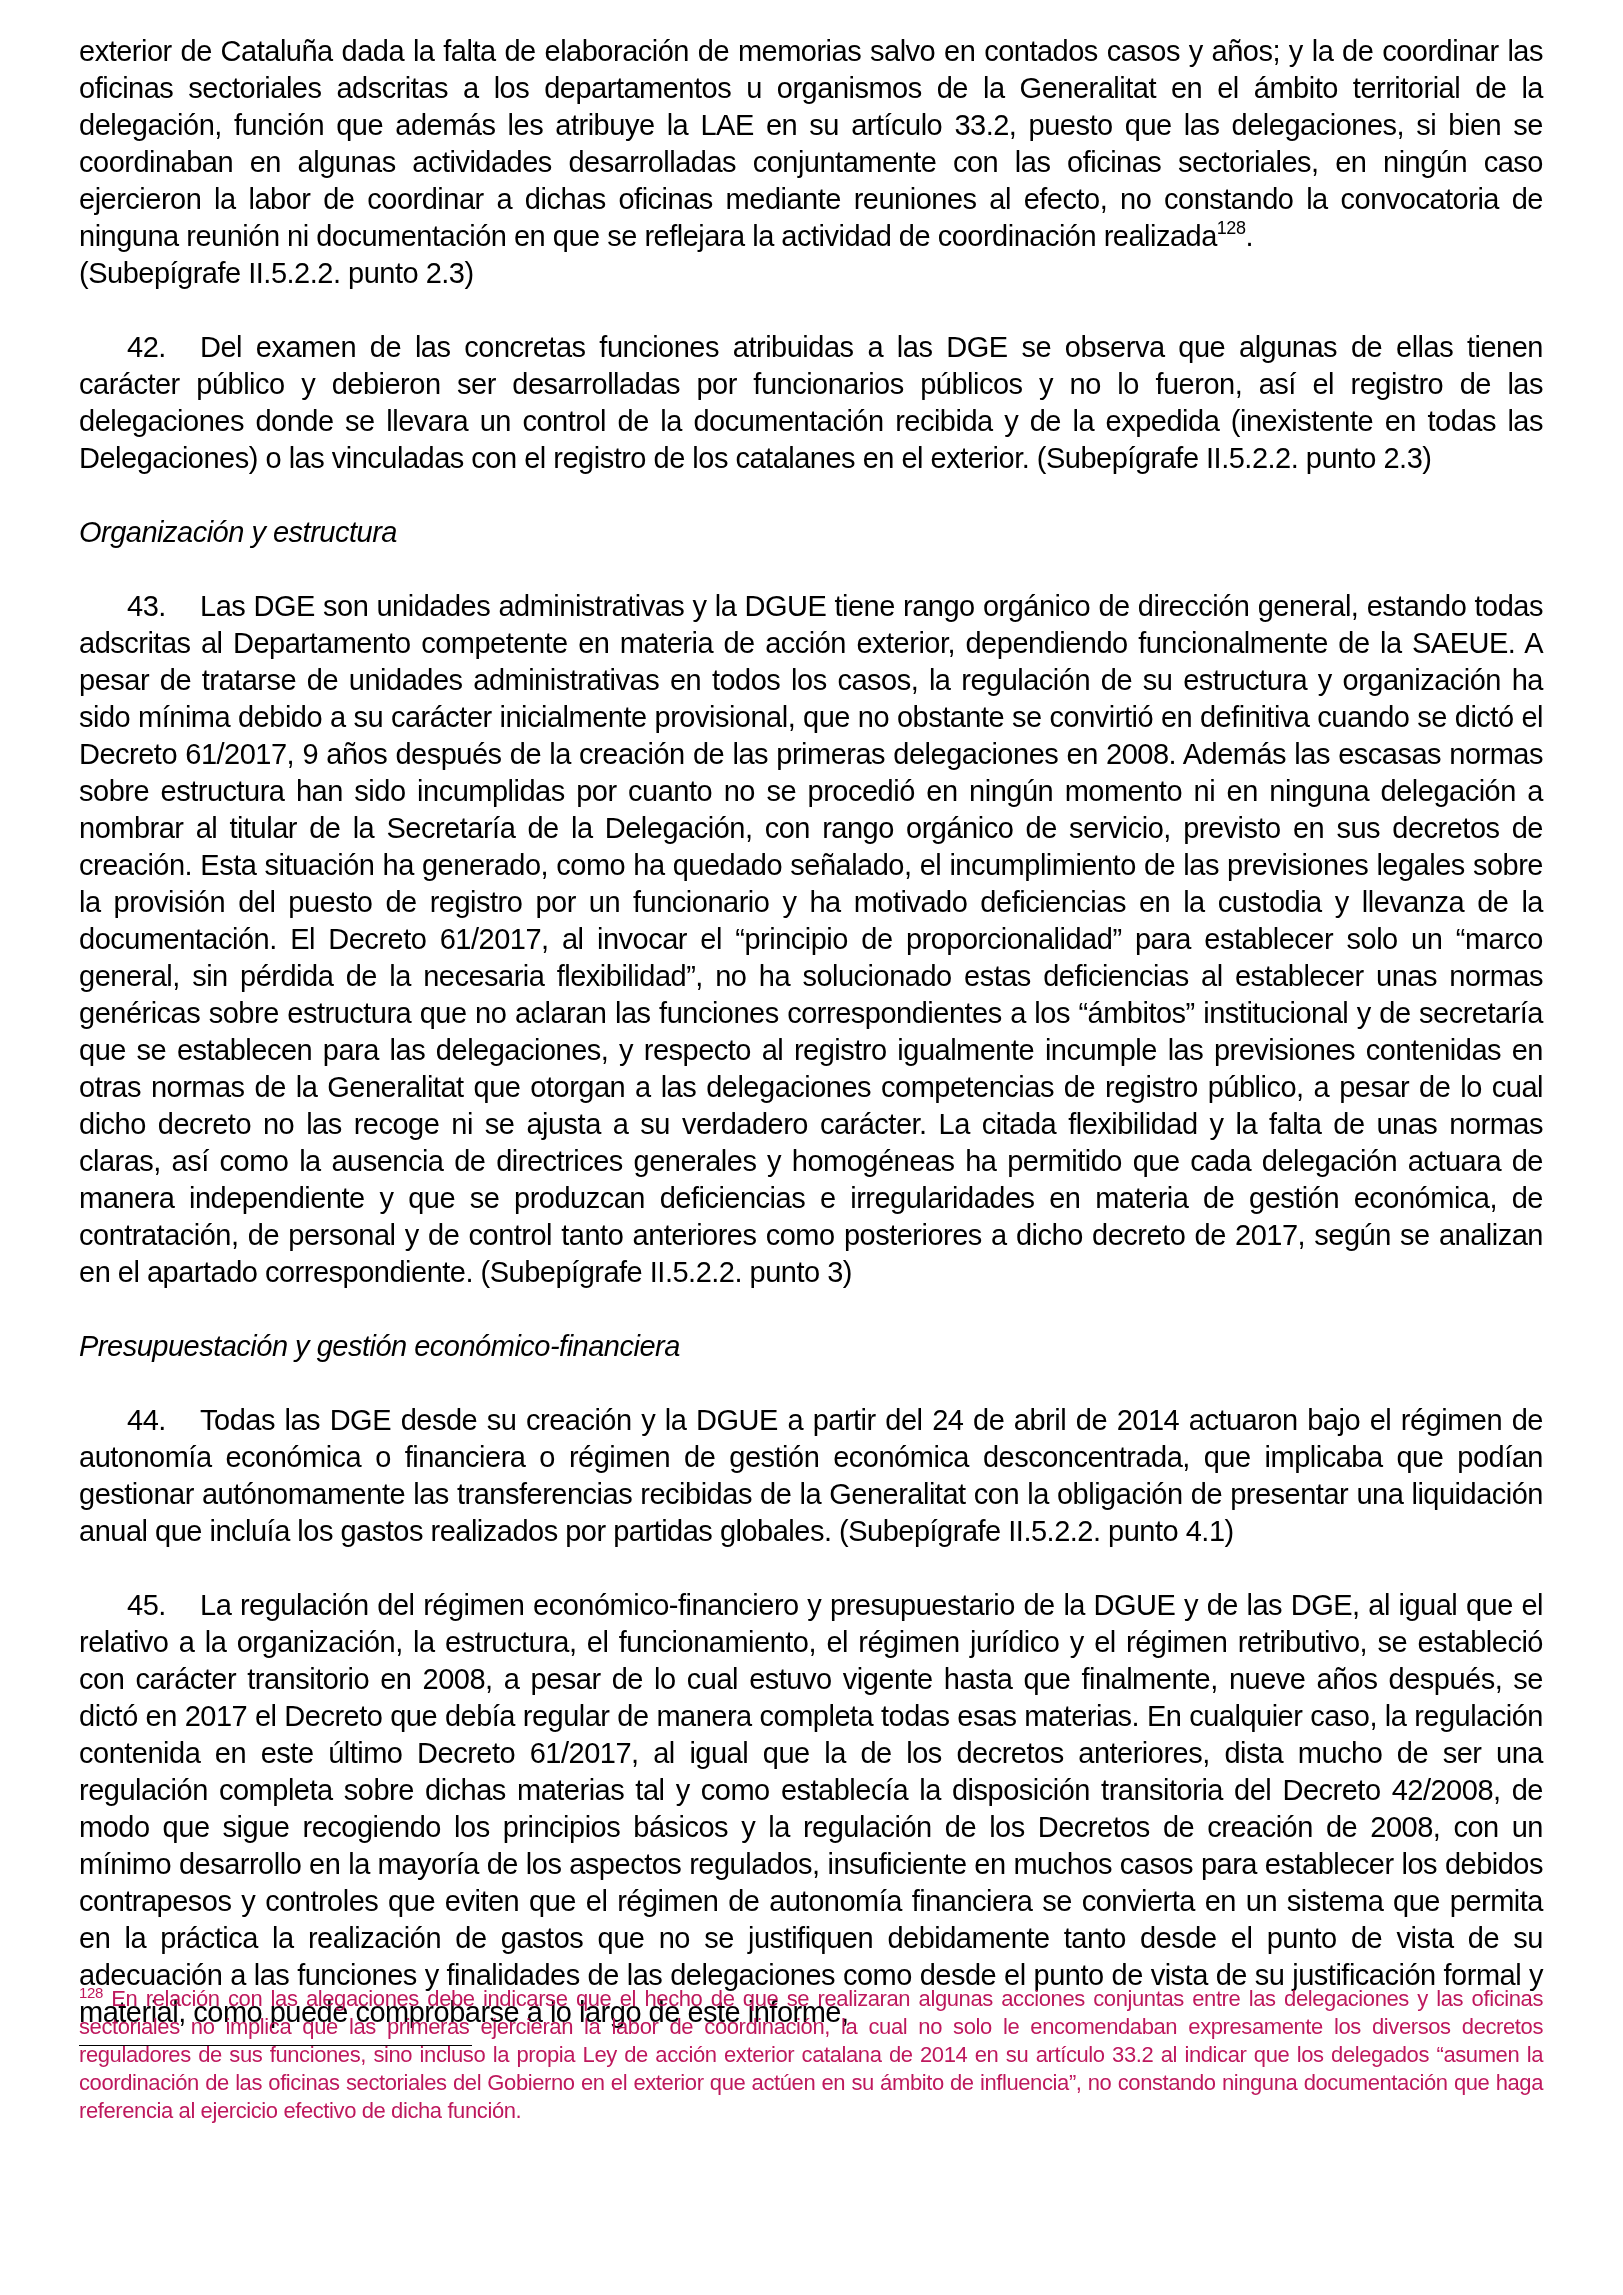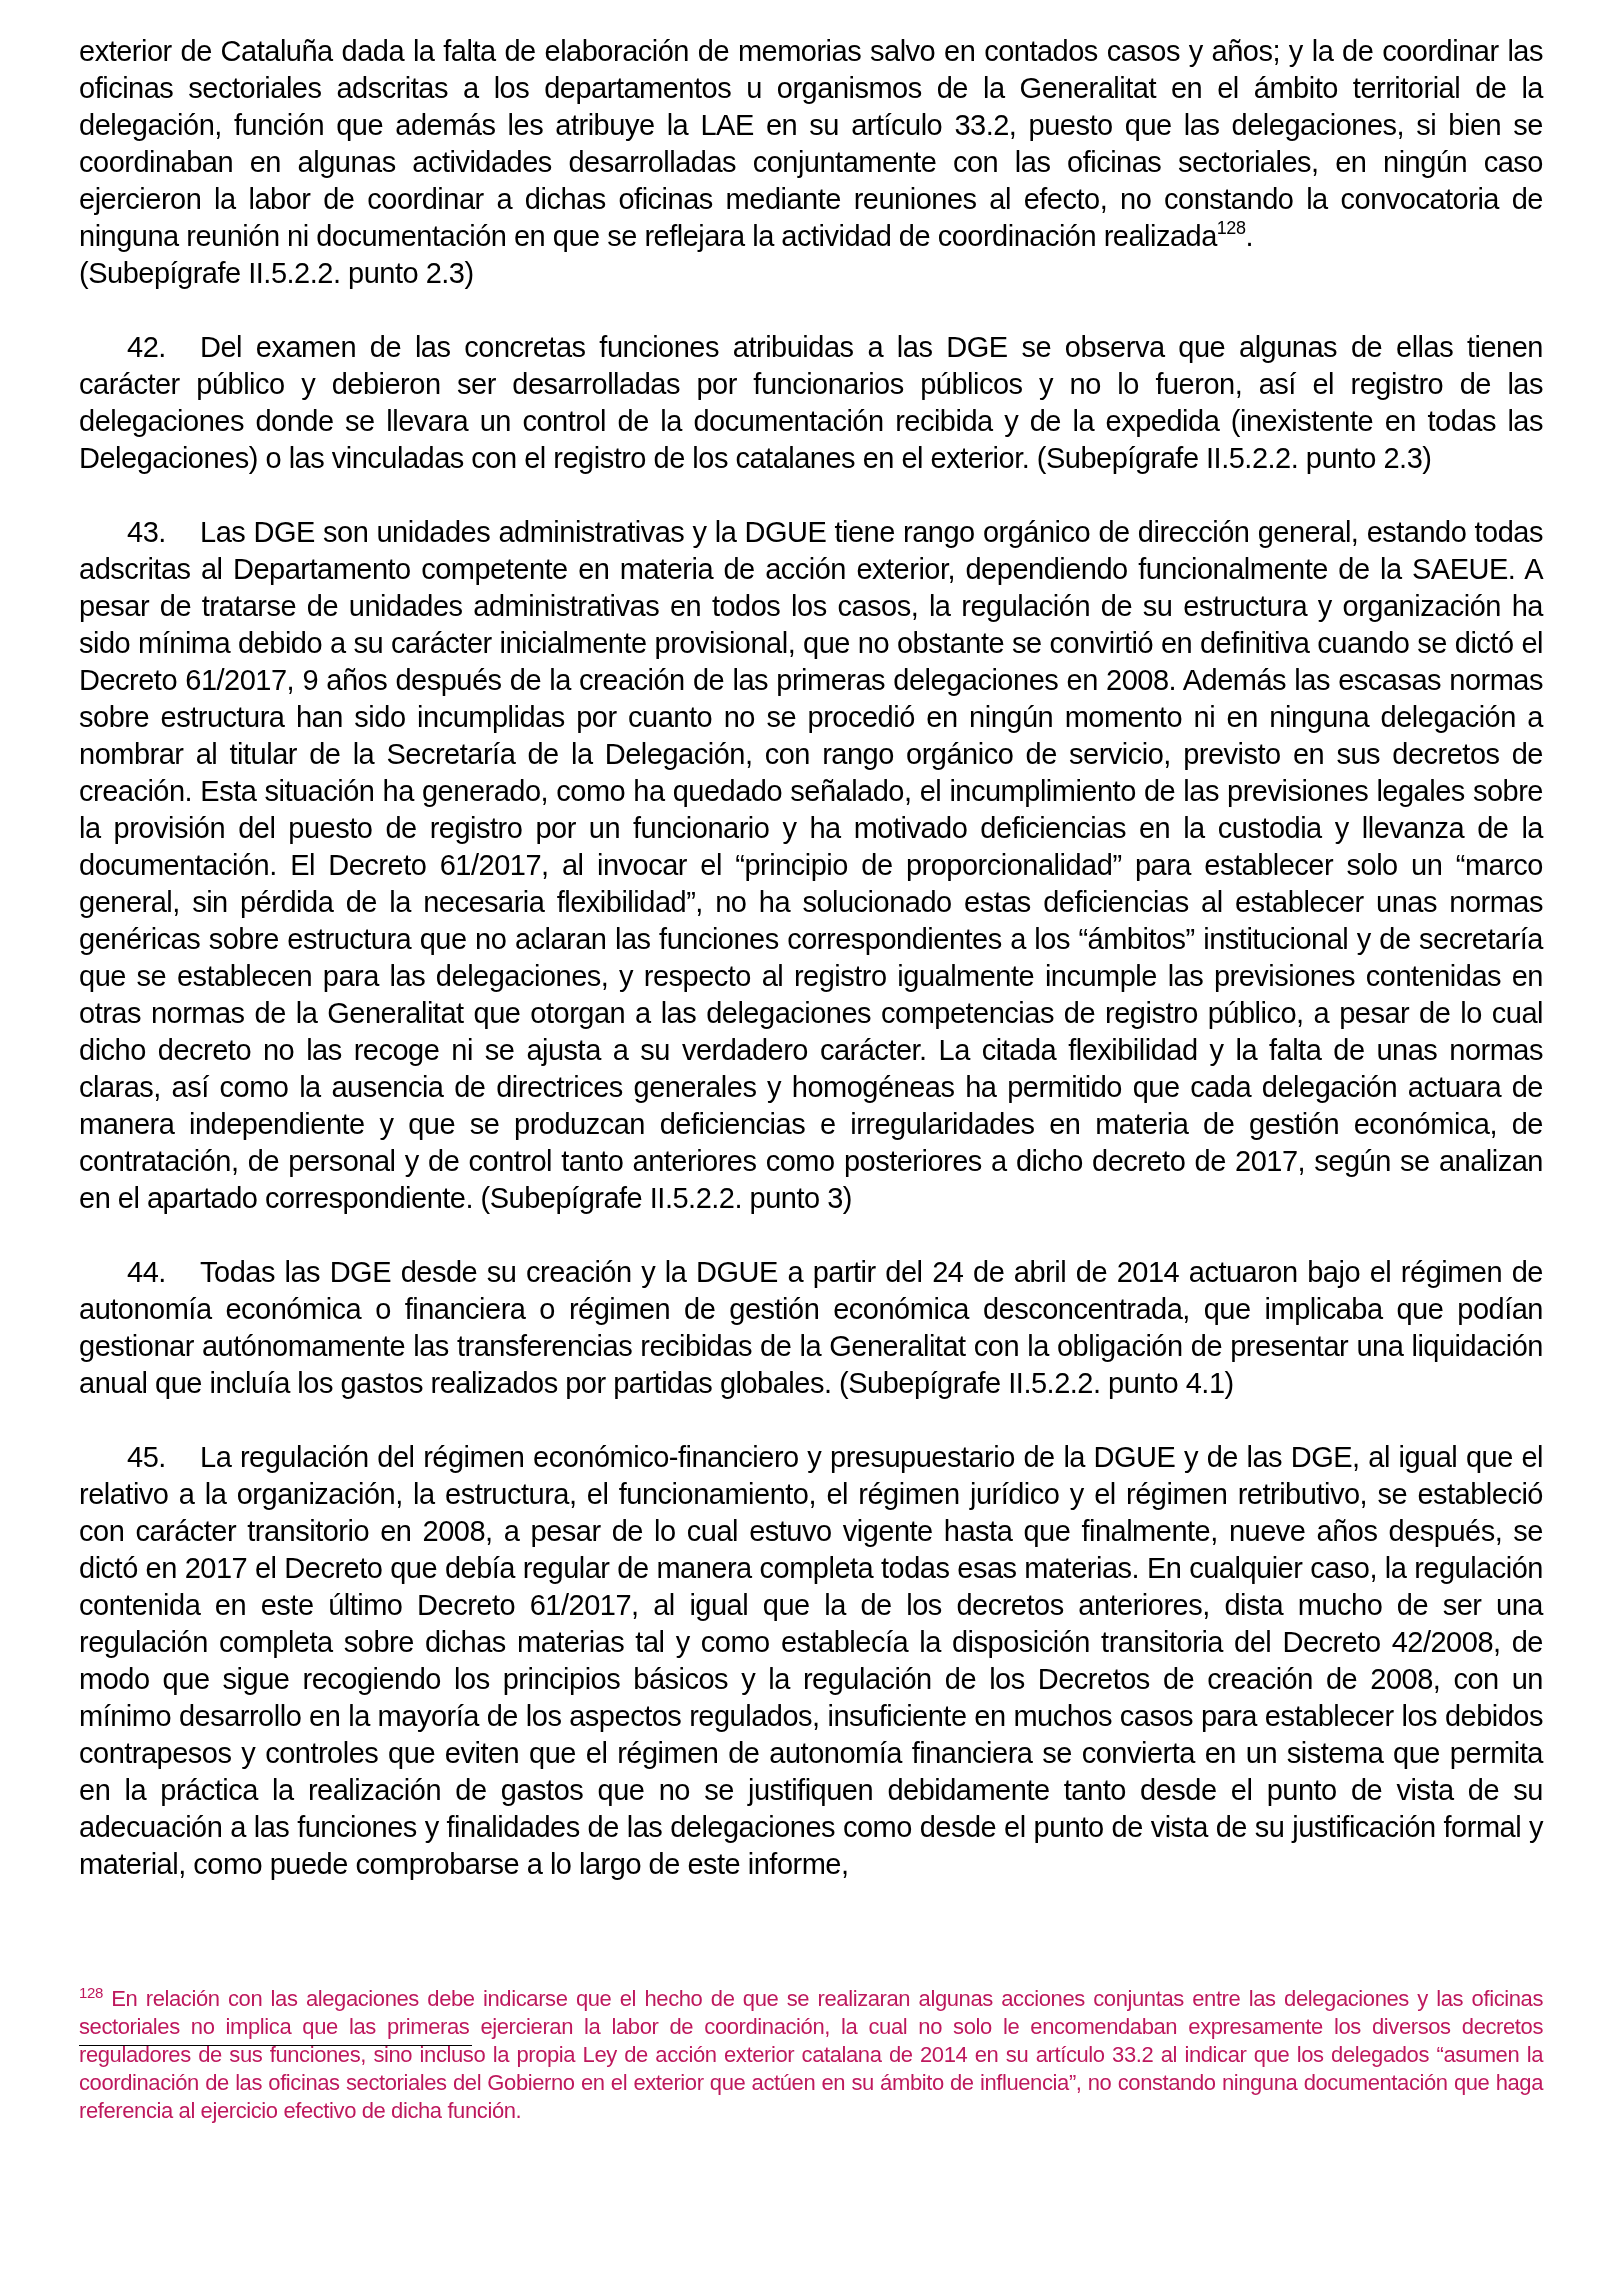--- a/index.html
+++ b/index.html
@@ -33,25 +33,27 @@
 
   <p class="para">
     <span>exterior de Cataluña dada la falta de elaboración de memorias salvo en contados casos y años; y la de coordinar las oficinas sectoriales adscritas a los departamentos u organismos de la Generalitat en el ámbito territorial de la delegación, función que además les atribuye la LAE en su artículo 33.2, puesto que las delegaciones, si bien se coordinaban en algunas actividades desarrolladas conjuntamente con las oficinas sectoriales, en ningún caso ejercieron la labor de coordinar a dichas oficinas mediante reuniones al efecto, no constando la convocatoria de ninguna reunión ni documentación en que se reflejara la actividad de coordinación realizada</span><sup>128</sup><span>.</span>
     <br><span>(Subepígrafe II.5.2.2. punto 2.3)</span>
   </p>
 
   <p class="para">
     <span class="num">42.</span><span>Del examen de las concretas funciones atribuidas a las DGE se observa que algunas de ellas tienen carácter público y debieron ser desarrolladas por funcionarios públicos y no lo fueron, así el registro de las delegaciones donde se llevara un control de la documentación recibida y de la expedida (inexistente en todas las Delegaciones) o las vinculadas con el registro de los catalanes en el exterior. (Subepígrafe II.5.2.2. punto 2.3)</span>
   </p>
 
+  <p class="heading">Organización y estructura</p>
 
   <p class="para">
     <span class="num">43.</span><span>Las DGE son unidades administrativas y la DGUE tiene rango orgánico de dirección general, estando todas adscritas al Departamento competente en materia de acción exterior, dependiendo funcionalmente de la SAEUE. A pesar de tratarse de unidades administrativas en todos los casos, la regulación de su estructura y organización ha sido mínima debido a su carácter inicialmente provisional, que no obstante se convirtió en definitiva cuando se dictó el Decreto 61/2017, 9 años después de la creación de las primeras delegaciones en 2008. Además las escasas normas sobre estructura han sido incumplidas por cuanto no se procedió en ningún momento ni en ninguna delegación a nombrar al titular de la Secretaría de la Delegación, con rango orgánico de servicio, previsto en sus decretos de creación. Esta situación ha generado, como ha quedado señalado, el incumplimiento de las previsiones legales sobre la provisión del puesto de registro por un funcionario y ha motivado deficiencias en la custodia y llevanza de la documentación. El Decreto 61/2017, al invocar el “principio de proporcionalidad” para establecer solo un “marco general, sin pérdida de la necesaria flexibilidad”, no ha solucionado estas deficiencias al establecer unas normas genéricas sobre estructura que no aclaran las funciones correspondientes a los “ámbitos” institucional y de secretaría que se establecen para las delegaciones, y respecto al registro igualmente incumple las previsiones contenidas en otras normas de la Generalitat que otorgan a las delegaciones competencias de registro público, a pesar de lo cual dicho decreto no las recoge ni se ajusta a su verdadero carácter. La citada flexibilidad y la falta de unas normas claras, así como la ausencia de directrices generales y homogéneas ha permitido que cada delegación actuara de manera independiente y que se produzcan deficiencias e irregularidades en materia de gestión económica, de contratación, de personal y de control tanto anteriores como posteriores a dicho decreto de 2017, según se analizan en el apartado correspondiente. (Subepígrafe II.5.2.2. punto 3)</span>
   </p>
 
+  <p class="heading">Presupuestación y gestión económico-financiera</p>
 
   <p class="para">
     <span class="num">44.</span><span>Todas las DGE desde su creación y la DGUE a partir del 24 de abril de 2014 actuaron bajo el régimen de autonomía económica o financiera o régimen de gestión económica desconcentrada, que implicaba que podían gestionar autónomamente las transferencias recibidas de la Generalitat con la obligación de presentar una liquidación anual que incluía los gastos realizados por partidas globales. (Subepígrafe II.5.2.2. punto 4.1)</span>
   </p>
 
   <p class="para">
     <span class="num">45.</span><span>La regulación del régimen económico-financiero y presupuestario de la DGUE y de las DGE, al igual que el relativo a la organización, la estructura, el funcionamiento, el régimen jurídico y el régimen retributivo, se estableció con carácter transitorio en 2008, a pesar de lo cual estuvo vigente hasta que finalmente, nueve años después, se dictó en 2017 el Decreto que debía regular de manera completa todas esas materias. En cualquier caso, la regulación contenida en este último Decreto 61/2017, al igual que la de los decretos anteriores, dista mucho de ser una regulación completa sobre dichas materias tal y como establecía la disposición transitoria del Decreto 42/2008, de modo que sigue recogiendo los principios básicos y la regulación de los Decretos de creación de 2008, con un mínimo desarrollo en la mayoría de los aspectos regulados, insuficiente en muchos casos para establecer los debidos contrapesos y controles que eviten que el régimen de autonomía financiera se convierta en un sistema que permita en la práctica la realización de gastos que no se justifiquen debidamente tanto desde el punto de vista de su adecuación a las funciones y finalidades de las delegaciones como desde el punto de vista de su justificación formal y material, como puede comprobarse a lo largo de este informe,</span>
   </p>
 </div>
 

